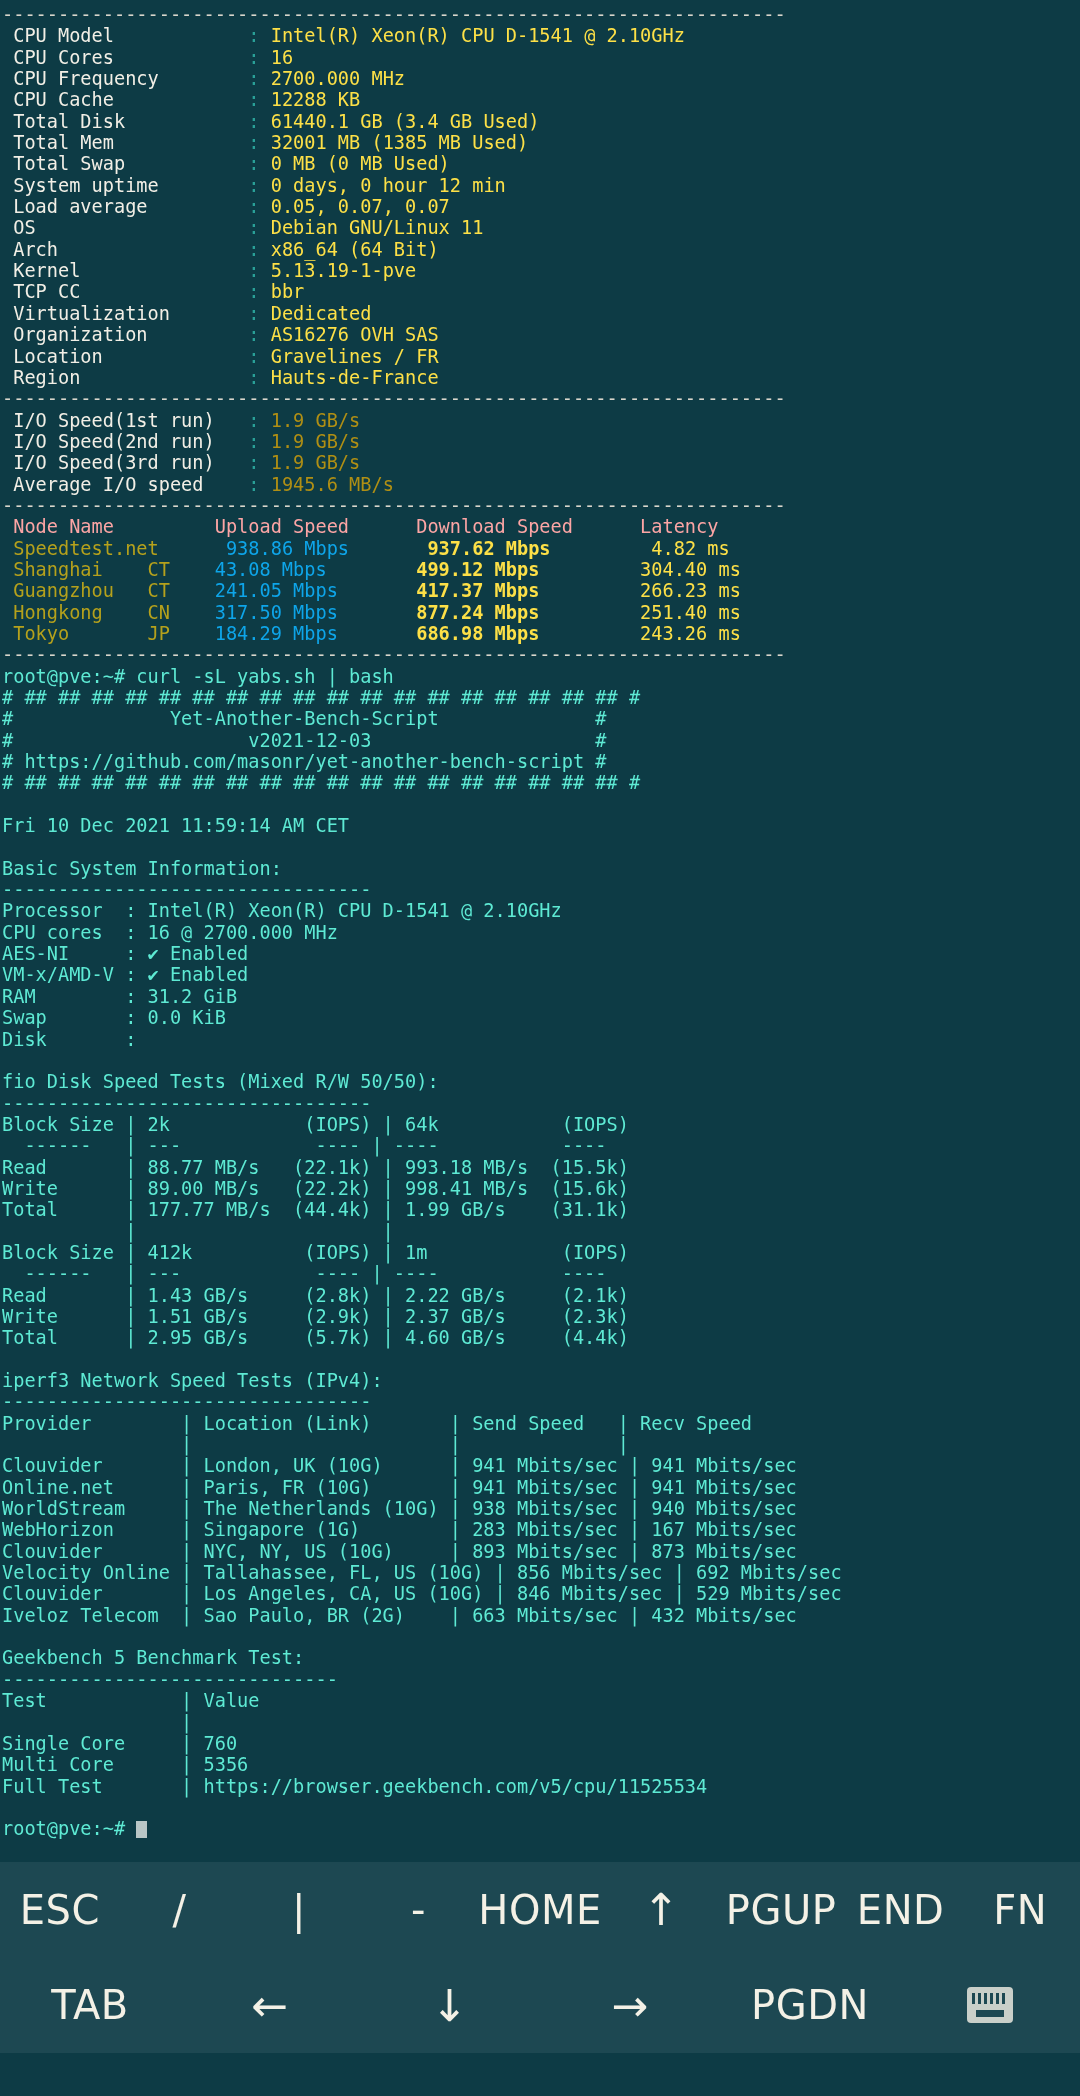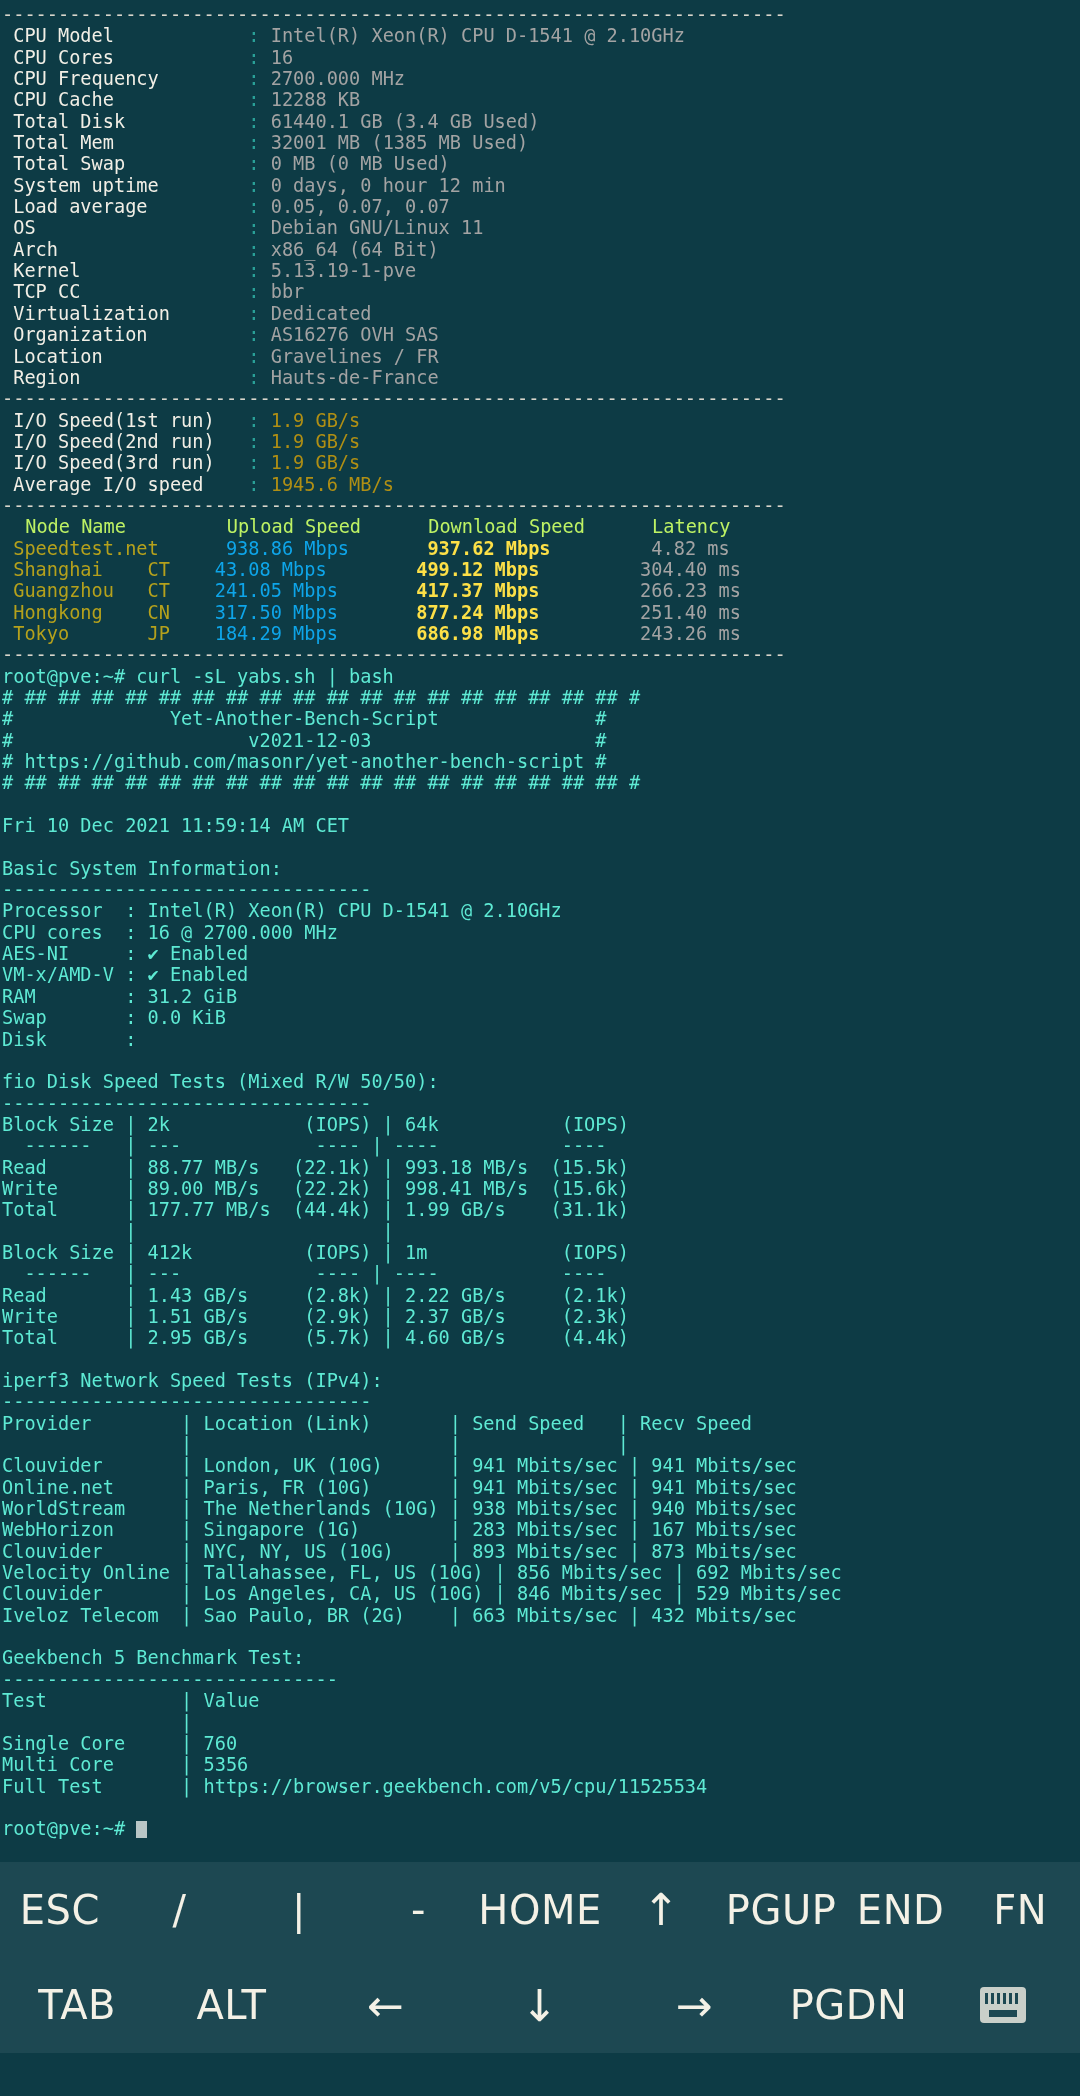--- a/index.html
+++ b/index.html
@@ -38,26 +38,26 @@
     line-height: 21.35px;
     letter-spacing: 0px;
     color: #e8e6df;
     white-space: pre;
     font-weight: 400;
     -webkit-font-smoothing: antialiased;
   }
   .sep   { color: #d9d6cc; }
   .lbl   { color: #f2efe6; }
   .cyan  { color: #2aa198; }
-  .cyan2 { color: #a3a3a3; }
+  .cyan2 { color: #fde047; }
   .yel   { color: #b5a11c; }
   .dyel  { color: #b08f14; }
   .grn   { color: #0ea5e9; }
   .red   { color: #fde047; font-weight: bold; }
-  .white { color: #bef264; margin-left: 12px; }
+  .white { color: #fca5a5; }
   .plain { color: #5eead4; }
 
   
   .cursor {
     display: inline-block;
     width: 11px;
     height: 17px;
     background: #b9c6c6;
     vertical-align: -3px;
   }
@@ -217,21 +217,20 @@
         <div class="kkey">|</div>
         <div class="kkey">-</div>
         <div class="kkey">HOME</div>
         <div class="kkey arrow">↑</div>
         <div class="kkey">PGUP</div>
         <div class="kkey">END</div>
         <div class="kkey">FN</div>
       </div>
     <div class="krow" id="krow2">
         <div class="kkey">TAB</div>
-        <div class="kkey">ALT</div>
         <div class="kkey arrow">←</div>
         <div class="kkey arrow">↓</div>
         <div class="kkey arrow">→</div>
         <div class="kkey">PGDN</div>
         <div class="kkey">
           <span class="kbd-icon"></span>
         </div>
       </div>
   </div>
 

